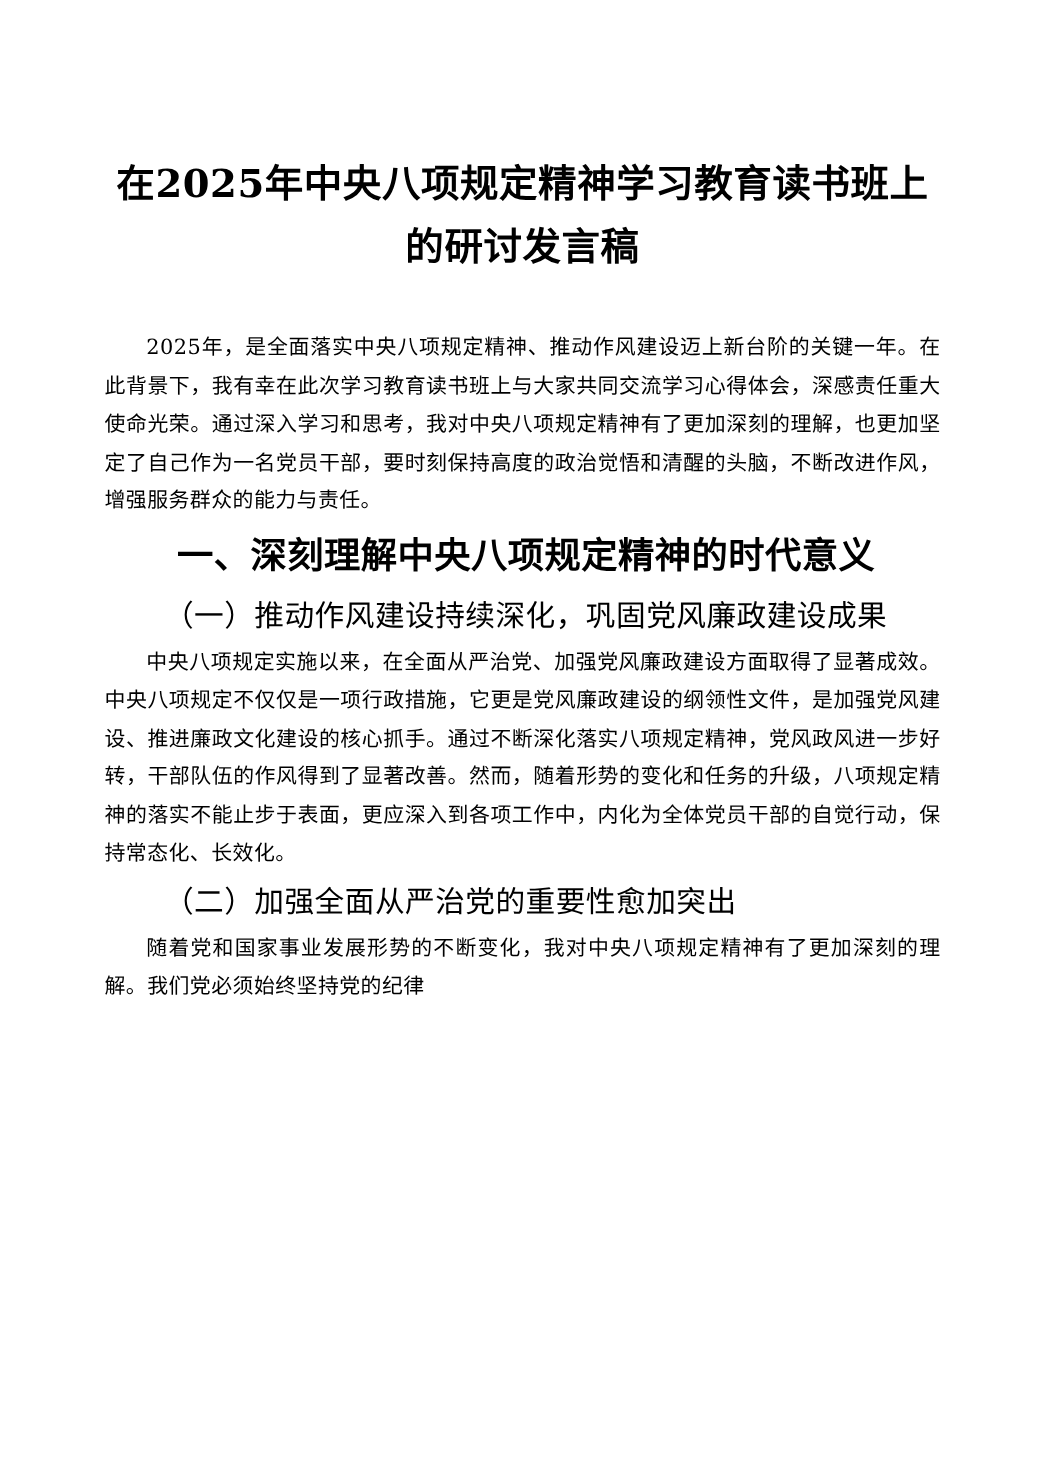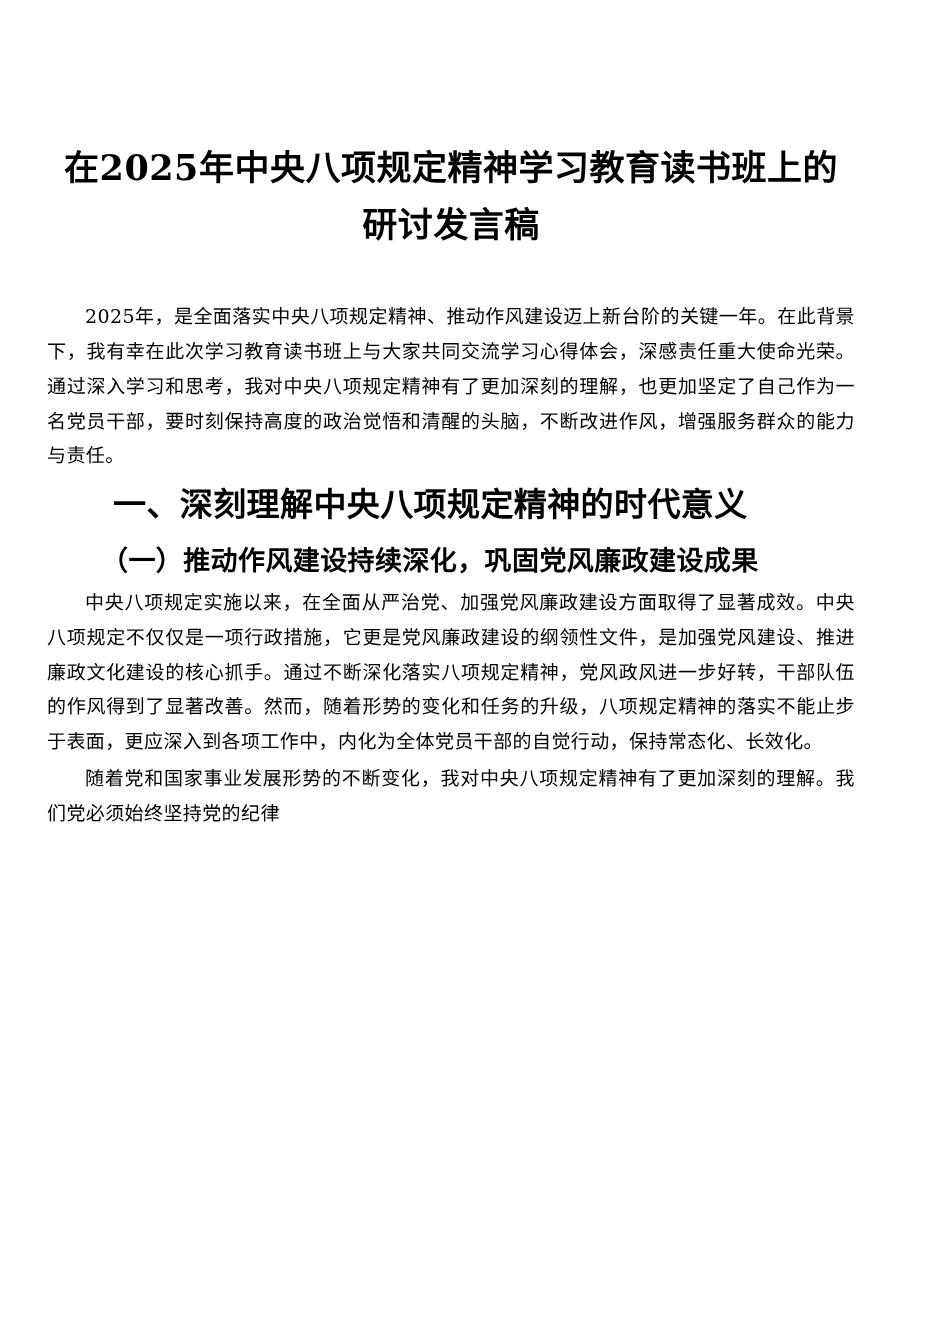--- a/index.html
+++ b/index.html
@@ -10,21 +10,21 @@
   body {
     width: 950px;
     min-height: 1344px;
     font-family: "DejaVu Serif", "Liberation Serif", serif;
     color: #000000;
   }
   .page {
     width: 950px;
     min-height: 1344px;
     box-sizing: border-box;
-    padding: 140px 95px 40px 47px;
+    padding: 140px 95px 40px 95px;
     background: #ffffff;
   }
   .doc-title {
     font-family: "DejaVu Serif", "Liberation Serif", serif;
     font-weight: bold;
     font-size: 35px;
     line-height: 1.62;
     text-align: center;
     letter-spacing: 0.5px;
     margin: 0 0 46px 0;
@@ -42,36 +42,37 @@
   .heading-1 {
     font-size: 33px;
     font-weight: bold;
     line-height: 1.83;
     margin: 0;
     text-indent: 2em;
     letter-spacing: 0.4px;
   }
   .heading-2 {
     font-size: 27px;
-    font-weight: bold;
+    font-weight: normal;
     line-height: 1.83;
     margin: 0;
     text-indent: 2em;
     letter-spacing: 0.4px;
   }
 </style>
 </head>
 <body>
 
 <div class="page">
   <h1 class="doc-title">在2025年中央八项规定精神学习教育读书班上的研讨发言稿</h1>
 
   <p class="para">2025年，是全面落实中央八项规定精神、推动作风建设迈上新台阶的关键一年。在此背景下，我有幸在此次学习教育读书班上与大家共同交流学习心得体会，深感责任重大使命光荣。通过深入学习和思考，我对中央八项规定精神有了更加深刻的理解，也更加坚定了自己作为一名党员干部，要时刻保持高度的政治觉悟和清醒的头脑，不断改进作风，增强服务群众的能力与责任。</p>
 
   <p class="heading-1">一、深刻理解中央八项规定精神的时代意义</p>
 
   <p class="heading-2">（一）推动作风建设持续深化，巩固党风廉政建设成果</p>
 
   <p class="para">中央八项规定实施以来，在全面从严治党、加强党风廉政建设方面取得了显著成效。中央八项规定不仅仅是一项行政措施，它更是党风廉政建设的纲领性文件，是加强党风建设、推进廉政文化建设的核心抓手。通过不断深化落实八项规定精神，党风政风进一步好转，干部队伍的作风得到了显著改善。然而，随着形势的变化和任务的升级，八项规定精神的落实不能止步于表面，更应深入到各项工作中，内化为全体党员干部的自觉行动，保持常态化、长效化。</p>
 
+  <p class="heading-2">（二）加强全面从严治党的重要性愈加突出</p>
 
   <p class="para">随着党和国家事业发展形势的不断变化，我对中央八项规定精神有了更加深刻的理解。我们党必须始终坚持党的纪律</p>
 </div>
 
 </body></html>

